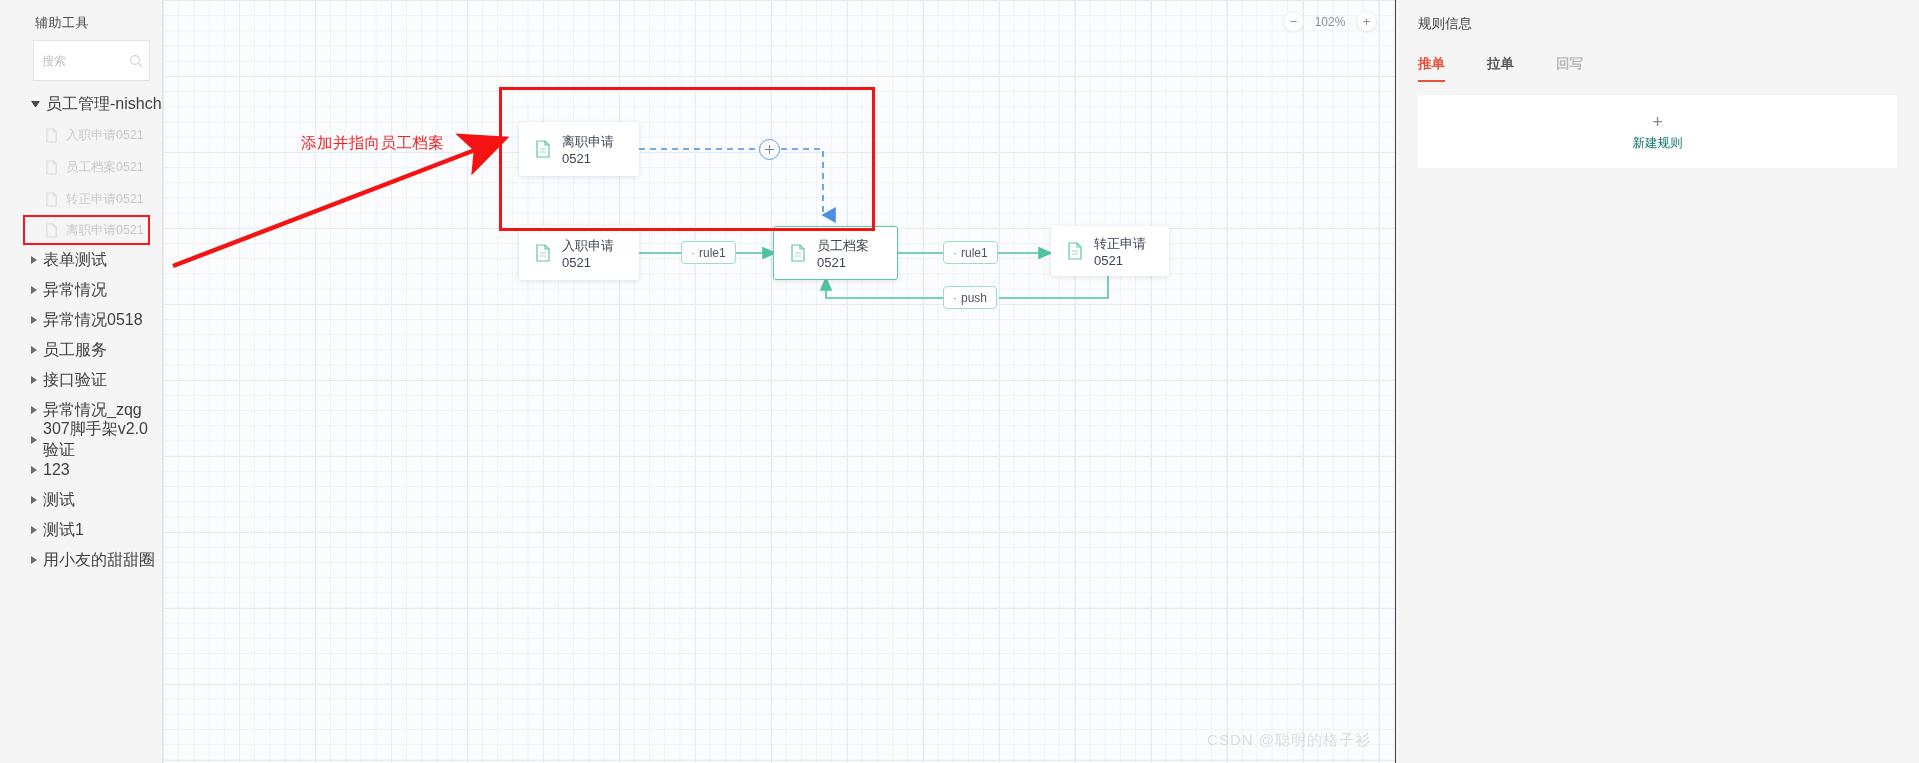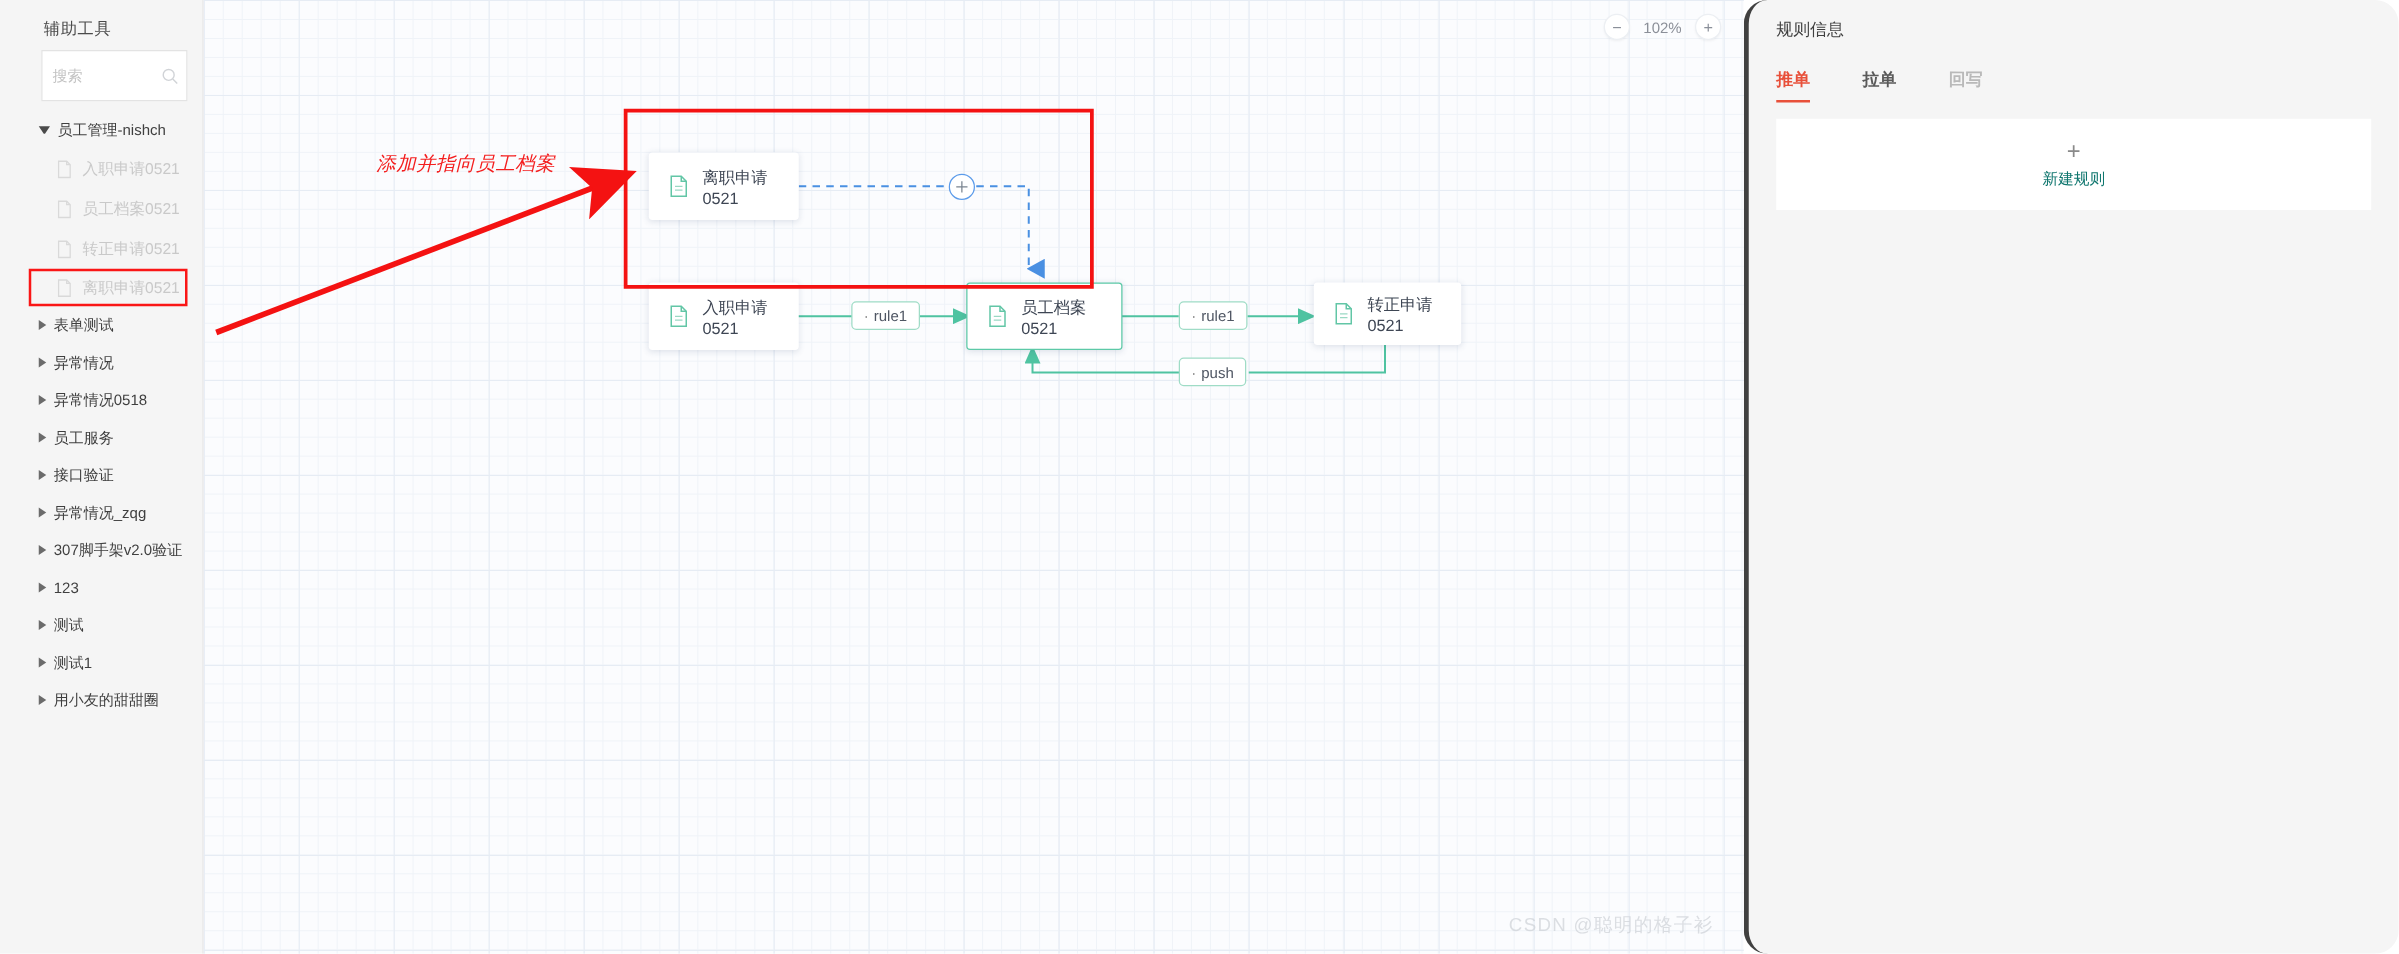--- a/index.html
+++ b/index.html
@@ -45,21 +45,21 @@
   .search-wrap input {
     border: 0; outline: 0; flex: 1; font-size: 12px; color: #333;
     background: transparent; font-family: inherit; min-width: 0;
   }
   .search-wrap input::placeholder { color: #c3c3c3; }
   .search-ico { width: 14px; height: 14px; flex: 0 0 14px; opacity: .45; }
 
   .tree { margin-top: 8px; }
   .tree-node {
     height: 30px; display: flex; align-items: center;
-    font-size: 12px; color: #3f3f3f; cursor: pointer;
+    font-size: 16px; color: #3f3f3f; cursor: pointer;
     padding-left: 10px; gap: 6px; position: relative;
   }
   .tree-node.group { font-weight: 400; }
   .arrow-r { width: 0; height: 0; border-top: 4.5px solid transparent;
     border-bottom: 4.5px solid transparent; border-left: 6px solid #6b6b6b;
     flex: 0 0 6px; }
   .arrow-d { width: 0; height: 0; border-left: 4.5px solid transparent;
     border-right: 4.5px solid transparent; border-top: 6px solid #4a4a4a;
     flex: 0 0 9px; }
   .tree-leaf {
@@ -141,23 +141,22 @@
 
   .watermark {
     position: absolute; right: 24px; bottom: 13px; font-size: 15px;
     color: #c8ccd2; opacity: .62; letter-spacing: 1px; z-index: 36;
     white-space: nowrap; user-select: none;
   }
 
   
   .right-panel {
     width: 524px; flex: 0 0 524px; height: 763px;
-    background: #f5f5f5; border-left: 4px solid #404040;
+    background: #f5f5f5; border-left: 1px solid #404040;
     position: relative;
-    border-radius: 19px;
   }
   .rp-title { font-size: 13.5px; color: #3f3f3f; padding: 15px 0 0 22px; }
   .rp-tabs { display: flex; gap: 42px; padding: 22px 0 0 22px; }
   .rp-tab {
     font-size: 13.5px; color: #5a5a5a; padding-bottom: 9px;
     cursor: pointer; position: relative; font-weight: bold;
   }
   .rp-tab.active { color: #e8503a; }
   .rp-tab.active::after {
     content: ""; position: absolute; left: 0; right: 0; bottom: 0;
@@ -375,21 +374,21 @@
       <span class="nlabel">转正申请0521</span>
     </div>
 
     <div class="rule-chip" style="left:780px; top:286px;">
       <span class="dot">·</span>
       <span>push</span>
     </div>
 
     <div class="red-box" style="left:336px; top:87px; width:376px; height:144px;"></div>
 
-    <div class="anno-text" style="left:138px; top:121px;font-style:italic;">添加并指向员工档案</div>
+    <div class="anno-text" style="left:138px; top:133px;">添加并指向员工档案</div>
 
     <svg class="overlay overlay-top">
       <defs>
         <marker id="ra" markerWidth="11" markerHeight="10" refX="9" refY="5" orient="auto">
           <path d="M0,0 L11,5 L0,10 L2.5,5 z" fill="#f41212"></path>
         </marker>
       </defs>
       <line x1="10" y1="266" x2="338" y2="140" stroke="#f41212" stroke-width="4.5" marker-end="url(#ra)"></line>
     </svg>
 

